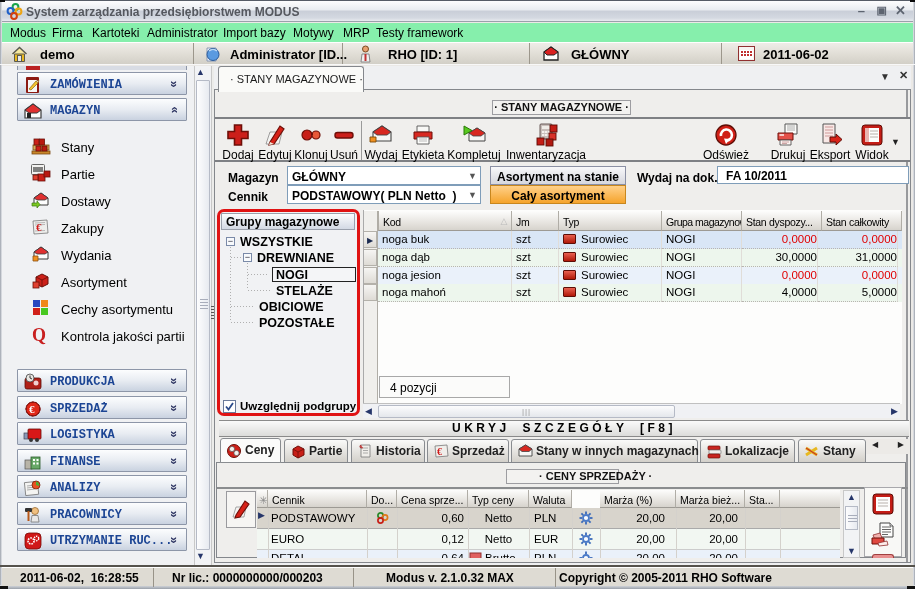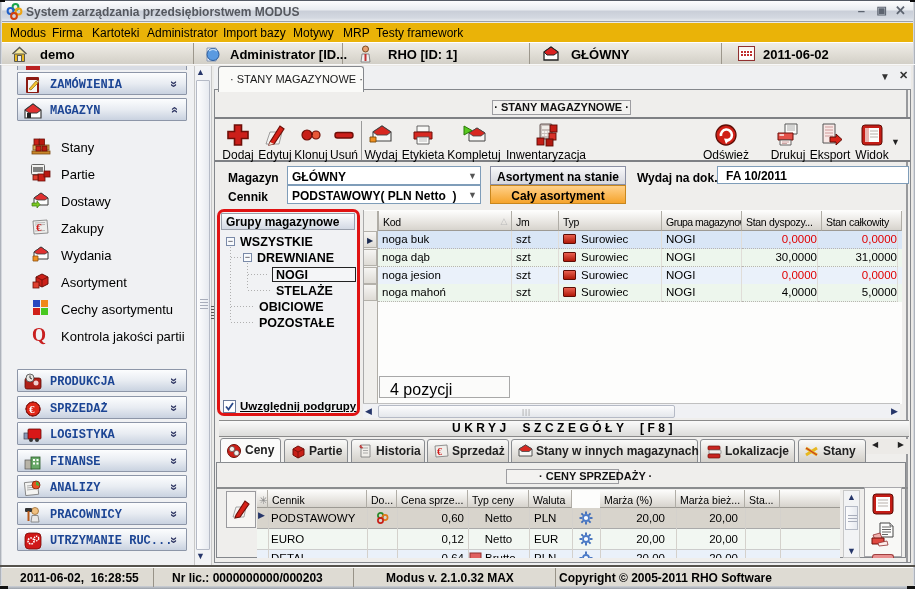--- a/index.html
+++ b/index.html
@@ -8,21 +8,21 @@
 .abs { position:absolute; }
 
 
 .titlebar { position:absolute; left:2px; top:1px; width:911px; height:21px;
   background:linear-gradient(#fdfdfe 0%, #e9ecf0 45%, #c9ced8 50%, #d4d9e1 85%, #e8ebef 100%);
   border-bottom:1px solid #9aa0ab; }
 .titletext { position:absolute; left:24px; top:4px; font-size:12px; font-weight:bold; color:#55585f; letter-spacing:0px; }
 .winbtn { position:absolute; top:2px; font-size:13px; font-weight:bold; color:#5d6470; }
 
 
-.menubar { position:absolute; left:2px; top:23px; width:911px; height:19px; background:#eab308; font-size:12px; color:#000; }
+.menubar { position:absolute; left:2px; top:23px; width:911px; height:19px; background:#86efac; font-size:12px; color:#000; }
 .menubar span { position:absolute; top:3px; }
 
 
 .inforow { position:absolute; left:2px; top:42px; width:911px; height:22px;
   background:linear-gradient(#efede8 0%, #e0ddd5 55%, #d2cfc7 100%); border-top:1px solid #fff; }
 .inforow .sect { position:absolute; top:0; height:22px; border-right:1px solid #9c978c; }
 .inforow .txt { position:absolute; top:4px; font-size:13px; font-weight:bold; color:#000; }
 .darkline { position:absolute; left:0px; top:64px; width:915px; height:1px; background:#6a6d70; border-bottom:1px solid #f8f8f8; }
 
 
@@ -69,21 +69,21 @@
 
 .mtable { position:absolute; left:148px; top:120px; width:539px; height:194px; background:#fdfdfc; border-left:1px solid #aaa; }
 .th { position:absolute; top:1px; height:20px; background:linear-gradient(#fdfdfc,#e3e0db 70%,#d6d3cd); border-right:1px solid #b0ada6; border-bottom:1px solid #9d9a94; font-size:10.5px; letter-spacing:-0.3px; color:#000; padding:5px 0 0 4px; white-space:nowrap; overflow:hidden; }
 .selcol { position:absolute; left:0px; top:1px; width:14px; height:193px; background:#f0efec; border-right:1px solid #b0ada6;}
 .selcell { position:absolute; left:0px; width:13px; height:17px; background:linear-gradient(#f6f5f3,#dedbd5); border:1px solid #b4b1aa; border-left:none;}
 .row { position:absolute; left:14px; width:524px; height:18px; font-size:11.5px; color:#000; }
 .cell { position:absolute; top:0; height:18px; padding-top:2px; border-bottom:1px dotted #b8b5b0; border-right:1px solid #e0ddd8; white-space:nowrap; overflow:hidden;}
 .num { text-align:right; }
 .red { color:#e00000; }
 .sur { display:inline-block; width:13px; height:10px; margin-right:5px; background:linear-gradient(#e86050,#b01808); border:1px solid #5e0d06; border-radius:1px; vertical-align:-1px; }
-.pozbox { position:absolute; left:15px; top:166px; width:131px; height:22px; background:#fbfbfa; border:1px solid #a8a8a8; font-size:16px; padding:4px 0 0 10px;}
+.pozbox { position:absolute; left:15px; top:166px; width:131px; height:22px; background:#fbfbfa; border:1px solid #a8a8a8; font-size:12px; padding:4px 0 0 10px;}
 .hscroll { position:absolute; left:148px; top:313px; width:537px; height:15px; background:#f0f1f4; border-top:1px solid #c0c0c0;}
 .hthumb { position:absolute; left:15px; top:1px; width:297px; height:13px; background:linear-gradient(#fcfcfd,#e4e7ec); border:1px solid #b5bac6; border-radius:2px;}
 .ukryj { position:absolute; left:4px; top:330px; width:690px; height:17px; background:linear-gradient(#fafafa,#dcdcda); border-top:1px solid #8a8a8a; border-bottom:1px solid #8a8a8a; text-align:center; font-size:12px; font-weight:bold; letter-spacing:3.5px; word-spacing:6px; color:#000;}
 
 
 .btabs { position:absolute; left:0px; top:348px; width:695px; height:25px; }
 .btab { position:absolute; top:1px; height:24px; background:linear-gradient(#fafaf9,#d3d0ca); border:1px solid #898c90; border-radius:3px 3px 0 0; font-size:12px; font-weight:bold; color:#222; }
 .btab.sel { background:#fbfbfa; height:25px; top:0px; z-index:2;}
 .btab .t { position:absolute; left:24px; top:4px; white-space:nowrap;}
 .btab svg { position:absolute; left:5px; top:3px; }
@@ -497,21 +497,21 @@
       <div class="treeitem" style="left:37px;top:39px;">DREWNIANE</div>
       <div class="treeitem" style="left:52px;top:55px;width:84px;height:15px;border:1px solid #222;background:#f4f5f7;padding-left:3px;">NOGI</div>
       <div class="treeitem" style="left:56px;top:72px;">STELAŻE</div>
       <div class="treeitem" style="left:39px;top:88px;">OBICIOWE</div>
       <div class="treeitem" style="left:39px;top:104px;">POZOSTAŁE</div>
       <div class="cbrow">
         <svg style="position:absolute;left:0;top:0px;" width="13" height="13" viewBox="0 0 13 13">
               <rect x="0.5" y="0.5" width="12" height="12" fill="#fff" stroke="#6a7a9a"></rect>
               <path d="M3 6.5 L5.5 9.5 L10 3" fill="none" stroke="#2a4a8a" stroke-width="1.8"></path>
             </svg>
-        <div style="position:absolute;left:17px;top:0px;text-decoration:underline;">Uwzględnij podgrupy</div>
+        <div style="position:absolute;left:17px;top:0px;">Uwzględnij podgrupy</div>
       </div>
     </div>
 
     <div class="mtable">
       <div class="th" style="left:0px;width:15px;padding-left:3px;color:#888;">✳</div>
       <div class="th" style="left:15px;width:133px;">Kod <span style="color:#bbb;position:absolute;right:4px;top:5px;font-size:9px;">△</span></div>
       <div class="th" style="left:148px;width:47px;">Jm</div>
       <div class="th" style="left:195px;width:103px;">Typ</div>
       <div class="th" style="left:298px;width:80px;letter-spacing:-0.5px;">Grupa magazynowa</div>
       <div class="th" style="left:378px;width:80px;">Stan dyspozy...</div>

